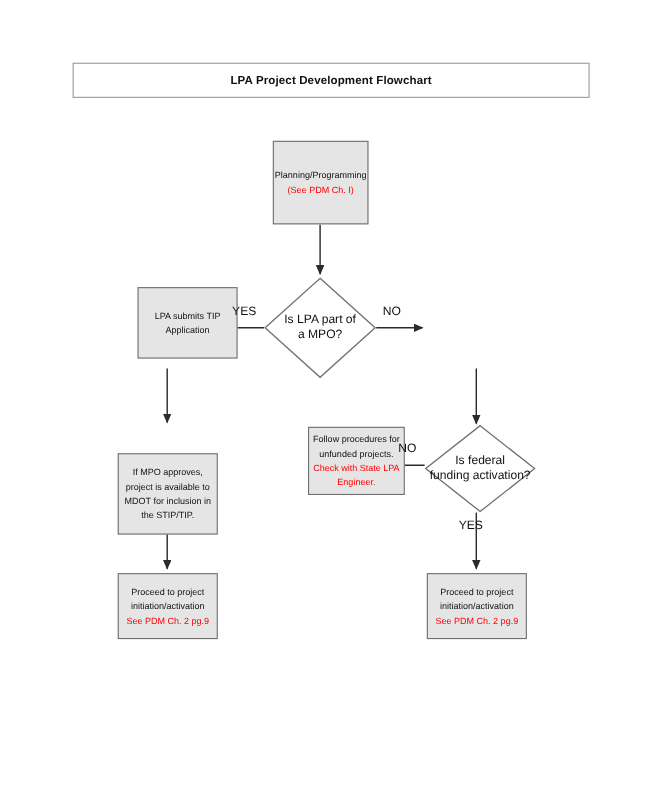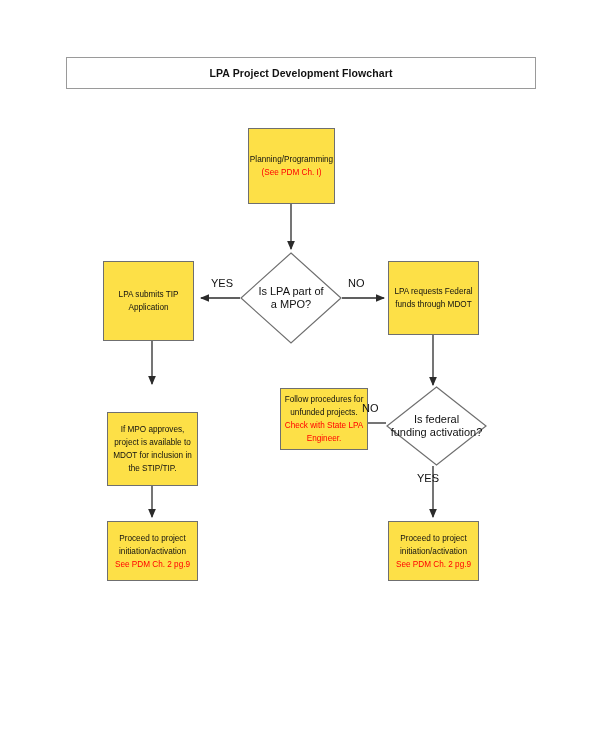--- a/index.html
+++ b/index.html
@@ -38,21 +38,21 @@
     font-size: 10.5px;
     font-weight: bold;
     letter-spacing: .1px;
     color: #111;
     white-space: nowrap;
   }
   
   .node {
     position: absolute;
     border: 1px solid #6f6f6f;
-    background: #fde047;
+    background: #e5e5e5;
     box-sizing: border-box;
     display: flex;
     flex-direction: column;
     align-items: center;
     justify-content: center;
     text-align: center;
     padding: 2px 4px;
   }
   .node .ln {
     font-size: 8.2px;
@@ -148,29 +148,25 @@
   <div class="diamond-wrap" style="left:240px; top:252px; width:102px; height:92px;">
     <svg width="102" height="92" viewBox="0 0 102 92">
       <polygon points="51,1 101,46 51,91 1,46" fill="#ffffff" stroke="#6f6f6f" stroke-width="1.2"></polygon>
     </svg>
     <div class="diamond-label">
       <span class="ln">Is LPA part of</span>
       <span class="ln">a MPO?</span>
     </div>
   </div>
 
-  <div class="node" style="left:103px; top:261px; width:91px; height:80px;">
+  <div class="node" style="left:125px; top:261px; width:91px; height:65px;">
     <span class="ln">LPA submits TIP</span>
     <span class="ln">Application</span>
   </div>
 
-  <div class="node" style="left:388px; top:261px; width:91px; height:74px;">
-    <span class="ln">LPA requests Federal</span>
-    <span class="ln">funds through MDOT</span>
-  </div>
 
   <div class="node" style="left:107px; top:412px; width:91px; height:74px;">
     <span class="ln">If MPO approves,</span>
     <span class="ln">project is available to</span>
     <span class="ln">MDOT for inclusion in</span>
     <span class="ln">the STIP/TIP.</span>
   </div>
 
   <div class="node" style="left:264px; top:388px; width:88px; height:62px;margin-left:16px;">
     <span class="ln">Follow procedures for</span>

